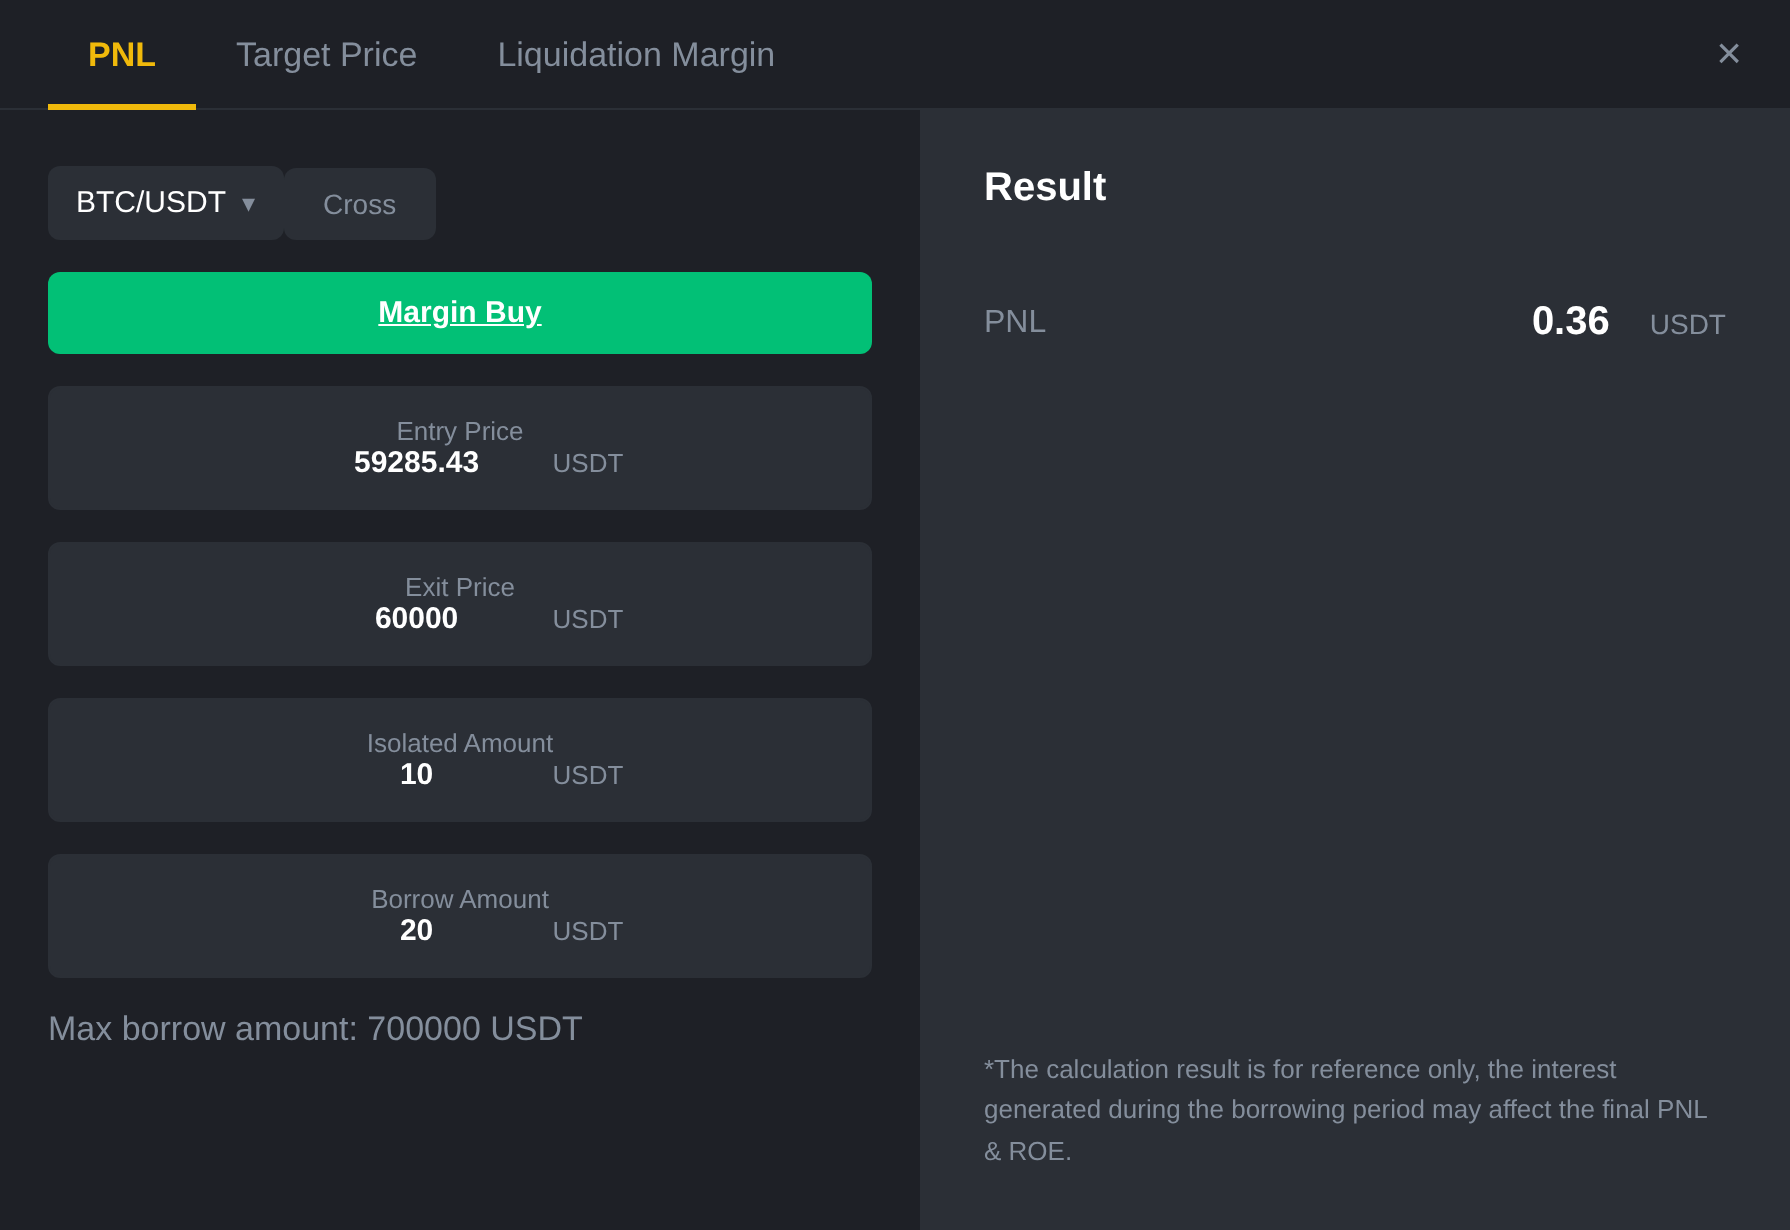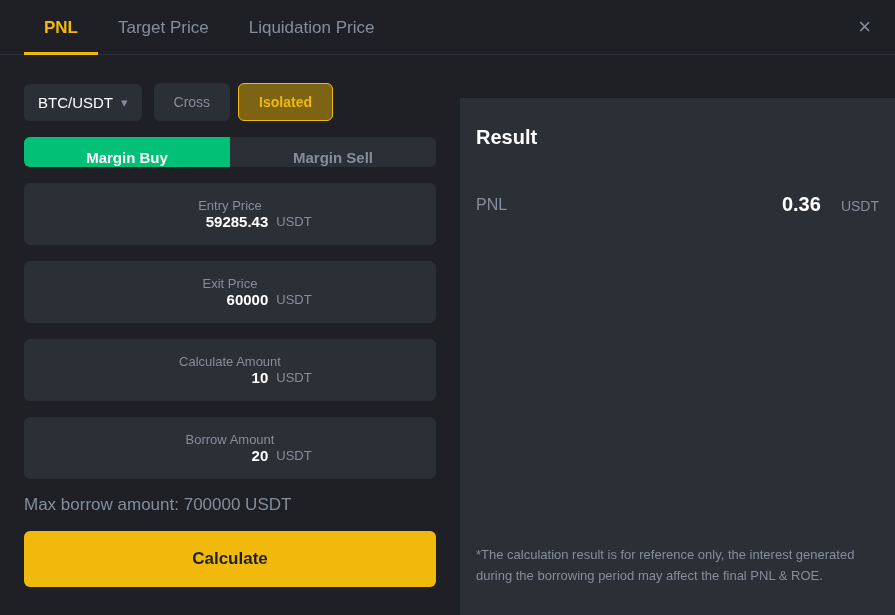--- a/index.html
+++ b/index.html
@@ -76,21 +76,20 @@
       padding: 28px 24px;
       display: flex;
       flex-direction: column;
       gap: 16px;
     }
 
     
     .selector-row {
       display: flex;
       align-items: center;
-      gap: 12px;
     }
 
     .pair-selector {
       background: #2b2f36;
       border: none;
       color: #fff;
       font-size: 15px;
       padding: 10px 14px;
       border-radius: 6px;
       display: flex;
@@ -136,20 +135,21 @@
 
     .trade-btn {
       flex: 1;
       padding: 12px;
       border: none;
       font-size: 15px;
       font-weight: 600;
       cursor: pointer;
       background: transparent;
       color: #848e9c;
+      text-decoration: underline;
     }
 
     .trade-btn.active-buy {
       background: #02c076;
       color: #fff;
     }
 
     
     .input-field {
       background: #2b2f36;
@@ -174,21 +174,21 @@
       gap: 8px;
     }
 
     .input-number {
       color: #fff;
       font-size: 15px;
       font-weight: 600;
       background: none;
       border: none;
       outline: none;
-      text-align: right;
+      text-align: center;
       width: 120px;
     }
 
     .input-currency {
       color: #848e9c;
       font-size: 13px;
     }
 
     .max-borrow {
       color: #848e9c;
@@ -205,25 +205,24 @@
       padding: 18px;
       border-radius: 6px;
       cursor: pointer;
       margin-top: auto;
     }
 
     
     .right-panel {
       flex: 1;
       background: #2b2f36;
-      padding: 28px 16px;
+      padding: 28px 32px;
       display: flex;
       flex-direction: column;
       gap: 0;
-      margin-top: 43px;
     }
 
     .result-title {
       color: #fff;
       font-size: 20px;
       font-weight: 600;
       margin-bottom: 28px;
     }
 
     .result-row {
@@ -267,79 +266,76 @@
     }
   </style>
 </head>
 <body>
 
 <div class="modal">
 
   <div class="tabs-bar">
     <div class="tab active">PNL</div>
     <div class="tab">Target Price</div>
-    <div class="tab">Liquidation Price</div>
+    <div class="tab">Liquidation Margin</div>
     <button class="close-btn">×</button>
   </div>
 
   <div class="body">
 
     <div class="left-panel">
 
       <div class="selector-row">
         <button class="pair-selector">
           <span>BTC/USDT</span>
           <span class="chevron">▾</span>
         </button>
         <div class="margin-type-btns">
           <button class="margin-type-btn">Cross</button>
-          <button class="margin-type-btn active">Isolated</button>
         </div>
       </div>
 
       <div class="trade-toggle">
         <button class="trade-btn active-buy">Margin Buy</button>
-        <button class="trade-btn">Margin Sell</button>
       </div>
 
       <div class="input-field">
         <label class="input-label">Entry Price</label>
         <div class="input-value-area">
           <input class="input-number" type="text" value="59285.43" style="">
           <span class="input-currency">USDT</span>
         </div>
       </div>
 
       <div class="input-field">
         <label class="input-label">Exit Price</label>
         <div class="input-value-area">
           <input class="input-number" type="text" value="60000" style="">
           <span class="input-currency">USDT</span>
         </div>
       </div>
 
       <div class="input-field">
-        <label class="input-label">Calculate Amount</label>
+        <label class="input-label">Isolated Amount</label>
         <div class="input-value-area">
           <input class="input-number" type="text" value="10" style="">
           <span class="input-currency">USDT</span>
         </div>
       </div>
 
       <div class="input-field">
         <label class="input-label">Borrow Amount</label>
         <div class="input-value-area">
           <input class="input-number" type="text" value="20" style="">
           <span class="input-currency">USDT</span>
         </div>
       </div>
 
       <div class="max-borrow">Max borrow amount: 700000 USDT</div>
 
-      <button class="calculate-btn">Calculate</button>
 
     </div>
 
     <div class="right-panel">
       <div class="result-title">Result</div>
 
       <div class="result-row">
         <span class="result-label">PNL</span>
         <div class="result-value">
           <span class="result-number">0.36</span>

